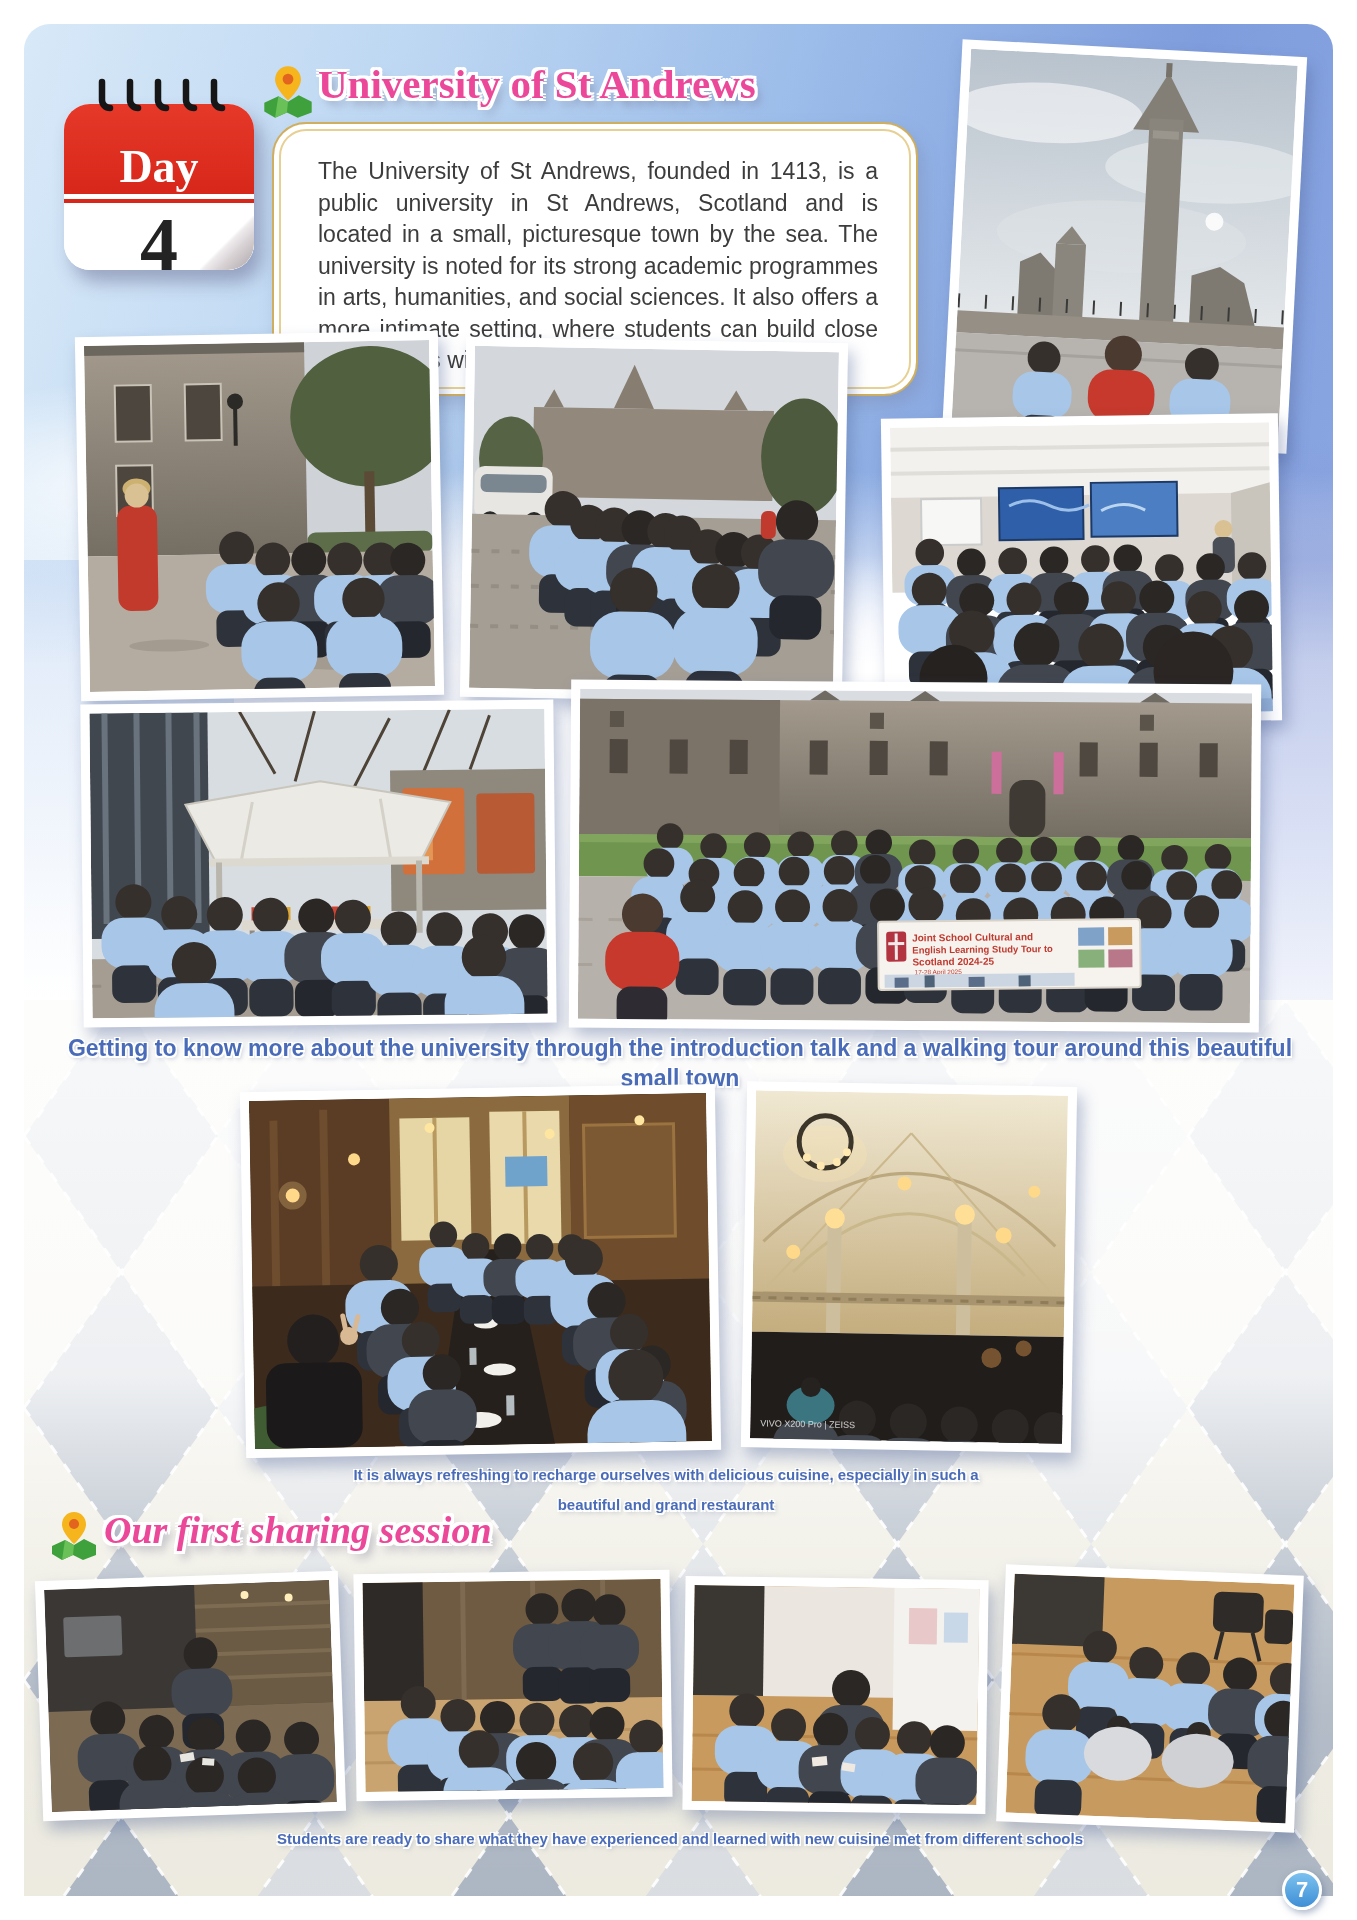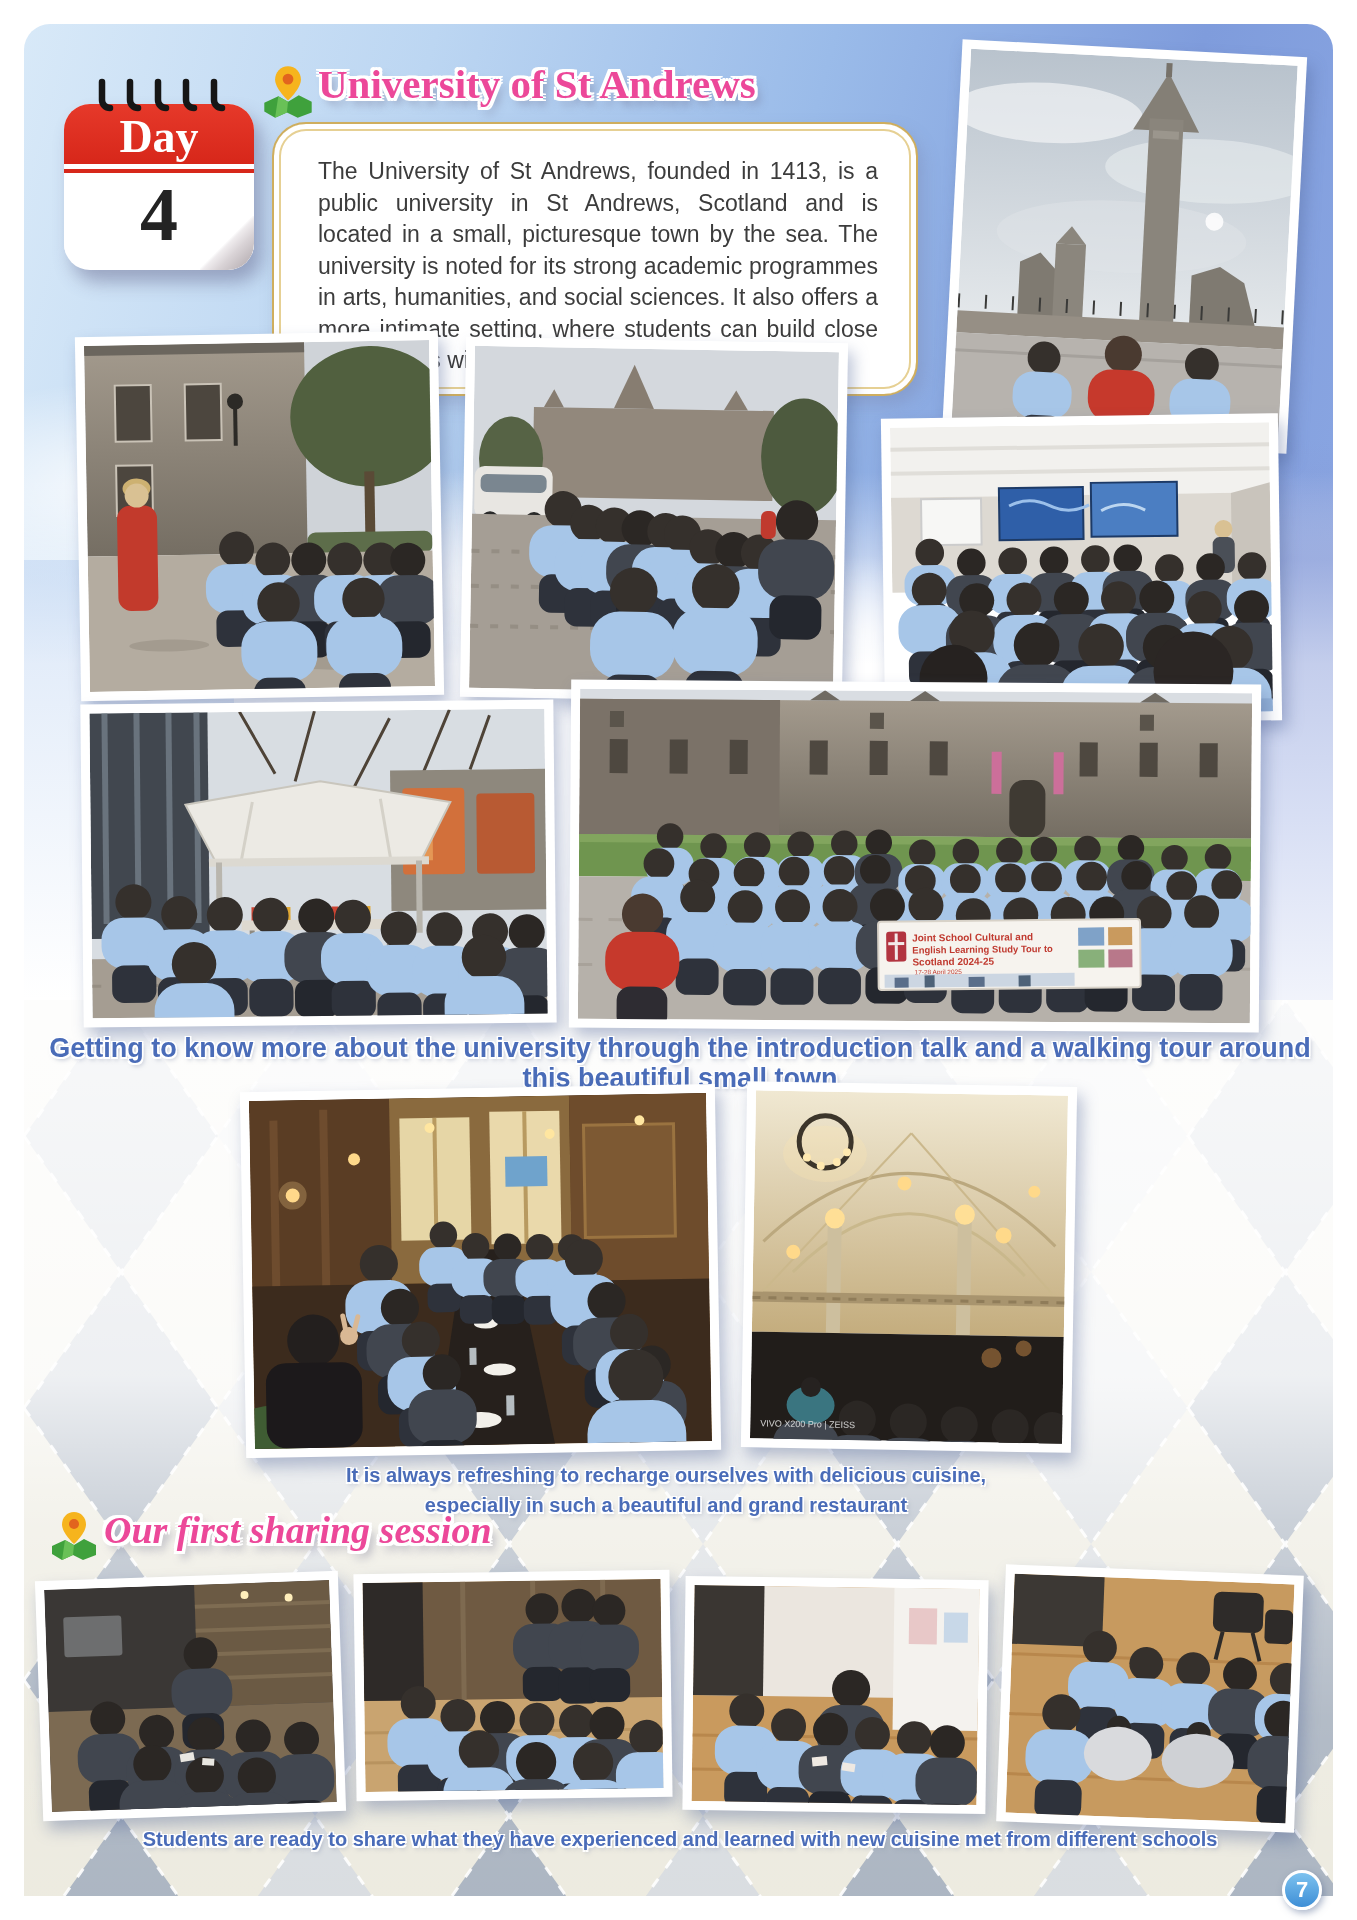--- a/index.html
+++ b/index.html
@@ -19,21 +19,21 @@
     background:linear-gradient(180deg, rgba(190,212,242,.55), rgba(255,255,255,0));}
   .bg-right{left:1000px;top:440px;width:333px;height:660px;
     background:linear-gradient(180deg, rgba(130,150,210,0) 0%, rgba(134,153,214,.6) 18%,
       rgba(178,192,234,.5) 58%, rgba(255,255,255,0) 100%);}
 
   
   .cal{left:64px;top:78px;width:190px;height:192px;}
   .cal-rings{position:absolute;left:32px;top:0;z-index:3;}
   .cal-card{position:absolute;left:0;top:26px;width:190px;height:166px;border-radius:26px;
     overflow:hidden;background:#fff;box-shadow:8px 12px 18px rgba(90,90,130,.45);}
-  .cal-head{height:60px;background:linear-gradient(180deg,#e6392a,#d7271a);display:flex;
+  .cal-head{height:90px;background:linear-gradient(180deg,#e6392a,#d7271a);display:flex;
     align-items:flex-end;justify-content:center;}
   .cal-head span{color:#fff;font-family:"Liberation Serif",serif;font-weight:bold;
     font-size:46px;line-height:1;padding-bottom:4px;}
   .cal-sep1{height:5px;background:#fff;}
   .cal-sep2{height:4px;background:#d7271a;}
   .cal-body{height:81px;background:#fff;display:flex;align-items:center;justify-content:center;}
   .cal-body span{font-family:"Liberation Serif",serif;font-weight:bold;font-size:76px;
     color:#232323;line-height:1;}
   .cal-curl{position:absolute;right:0;bottom:0;width:54px;height:54px;
     background:linear-gradient(315deg,#aba3a7 0%,#d9d3d6 34%,#efecee 48%,rgba(255,255,255,0) 52%);
@@ -48,24 +48,24 @@
   .t2{left:104px;top:1510px;font-size:38px;font-style:italic;}
 
   
   .intro-box{left:272px;top:122px;width:646px;height:274px;background:#fff;
     border:2px solid #cfae5e;border-radius:34px;box-sizing:border-box;
     box-shadow:inset 0 0 0 5px #fff, inset 0 0 0 7px #e6d093, 5px 9px 16px rgba(120,130,170,.35);}
   .intro-text{position:absolute;left:44px;right:38px;top:32px;font-size:23px;line-height:31.5px;
     color:#3c3c3c;text-align:justify;}
 
   
-  .cap{color:#4a6cb8;font-weight:bold;text-align:center;font-size:20px;line-height:30px;
+  .cap{color:#4a6cb8;font-weight:bold;text-align:center;font-size:15px;line-height:30px;
     text-shadow:-1.5px -1.5px 0 #fff,1.5px -1.5px 0 #fff,-1.5px 1.5px 0 #fff,1.5px 1.5px 0 #fff,
       2px 3px 4px rgba(130,140,170,.5);}
-  .cap1{left:40px;top:1033px;width:1280px;font-size:27px;}
+  .cap1{left:40px;top:1033px;width:1280px;font-size:23px;}
   .cap2{left:330px;top:1460px;width:672px;}
   .cap3{left:58px;top:1824px;width:1244px;}
 
   
   .photo{position:absolute;background:#fff;padding:9px;box-sizing:border-box;
     box-shadow:5px 9px 16px rgba(80,100,150,.4);}
   .photo svg{display:block;width:100%;height:100%;}
 
   
   .badge{left:1282px;top:1870px;width:40px;height:40px;border-radius:50%;

